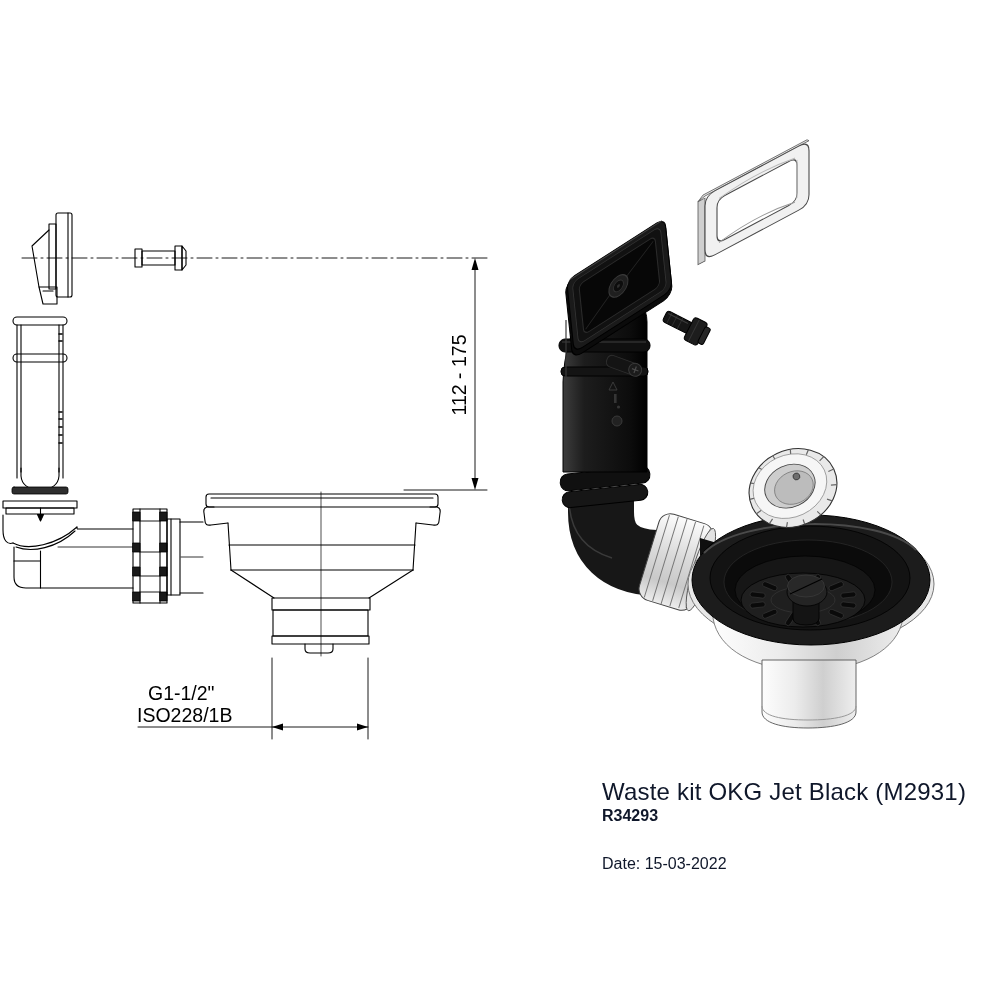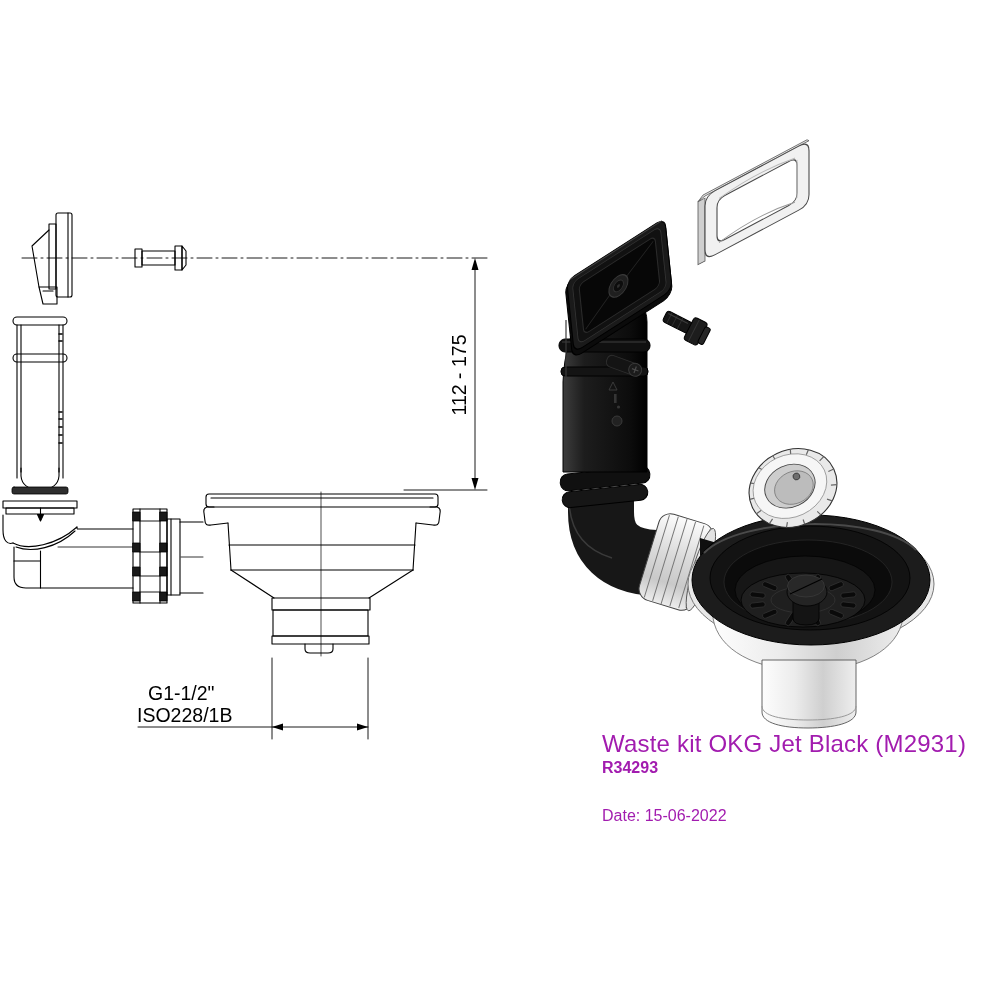--- a/index.html
+++ b/index.html
@@ -1,21 +1,21 @@
 <!DOCTYPE html>
 <html><head>
 <meta charset="utf-8">
 <style>
   html,body { margin:0; padding:0; background:#fff; }
   .canvas {
     position:relative; width:1000px; height:1000px; background:#fff;
     font-family:"Liberation Sans", sans-serif; overflow:hidden;
   }
   .sheet { position:absolute; left:0; top:0; }
-  .product-info { position:absolute; left:602px; top:730px; color:#a21caf; }
+  .product-info { position:absolute; left:602px; top:778px; color:#0f172a; }
   .product-title { font-size:24px; line-height:27px; letter-spacing:0.2px; }
   .product-code  { font-size:16px; line-height:18px; margin-top:2px;font-weight:bold; }
   .product-date  { font-size:16px; line-height:18px; margin-top:30px; }
   svg text { font-family:"Liberation Sans", sans-serif; }
 </style>
 </head>
 <body>
 
 <div class="canvas">
 
@@ -254,16 +254,16 @@
       <ellipse cx="791" cy="485" rx="26" ry="21" fill="#cdcdcd" stroke="#444" stroke-width="0.9"></ellipse>
       <ellipse cx="794" cy="488" rx="20" ry="16" fill="#bcbcbc" stroke="#666" stroke-width="0.6"></ellipse>
       <circle cx="801" cy="479" r="3.4" fill="#6e6e6e" stroke="#333" stroke-width="0.8"></circle>
     </g>
   </g>
 </svg>
 
 <div class="product-info">
   <div class="product-title">Waste kit OKG Jet Black (M2931)</div>
   <div class="product-code">R34293</div>
-  <div class="product-date">Date: 15-06-2022</div>
+  <div class="product-date">Date: 15-03-2022</div>
 </div>
 
 </div>
 
 </body></html>

